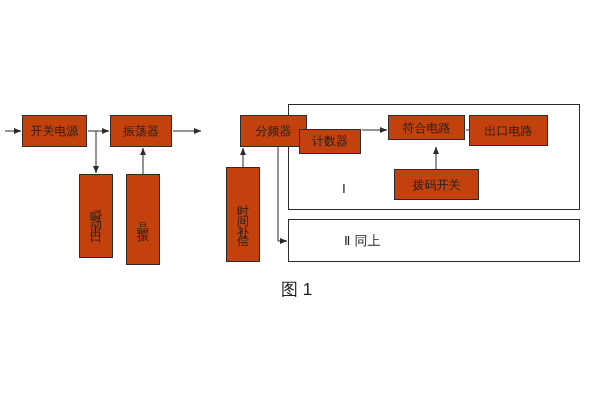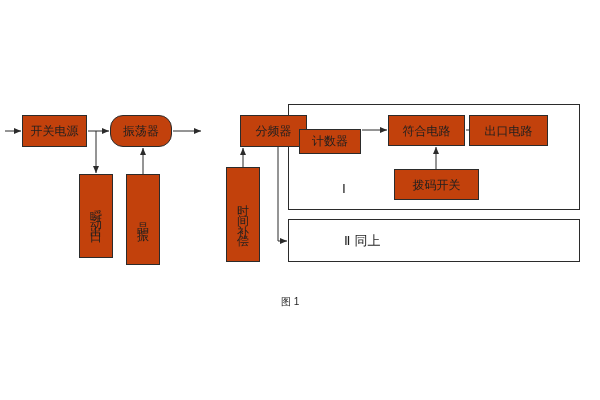--- a/index.html
+++ b/index.html
@@ -52,23 +52,22 @@
     font-size: 13px;
     line-height: 1;
     display: flex;
     align-items: baseline;
   }
   .label .gap {
     margin-left: 4px;
   }
   .caption {
     position: absolute;
-    font-size: 10px;
+    font-size: 17px;
     line-height: 1;
-    margin-top: 16px;
   }
   svg.wires {
     position: absolute;
     left: 0;
     top: 0;
     pointer-events: none;
   }
 </style>
 </head>
 <body>
@@ -94,25 +93,25 @@
       <line x1="362" y1="130" x2="387" y2="130" marker-end="url(#ah)"></line>
       <line x1="466" y1="130" x2="490" y2="130" marker-end="url(#ah)"></line>
       <line x1="436" y1="169" x2="436" y2="147" marker-end="url(#ah)"></line>
     </g>
   </svg>
 
   <div class="frame" style="left:288px; top:104px; width:292px; height:106px;"></div>
   <div class="frame" style="left:288px; top:219px; width:292px; height:43px;"></div>
 
   <div class="box" style="left:22px; top:115px; width:65px; height:32px;">开关电源</div>
-  <div class="box" style="left:110px; top:115px; width:62px; height:32px;border-radius:13px;">振荡器</div>
+  <div class="box" style="left:110px; top:115px; width:62px; height:32px;">振荡器</div>
   <div class="box" style="left:202px; top:115px; width:67px; height:32px;margin-left:38px;">分频器</div>
 
   <div class="box" style="left:299px; top:129px; width:62px; height:25px;font-family:Liberation Mono, monospace;">计数器</div>
-  <div class="box" style="left:388px; top:115px; width:77px; height:31px;">符合电路</div>
+  <div class="box" style="left:388px; top:115px; width:77px; height:25px;">符合电路</div>
   <div class="box" style="left:469px; top:115px; width:79px; height:31px;">出口电路</div>
   <div class="box" style="left:394px; top:169px; width:85px; height:31px;">拨码开关</div>
 
   <div class="label" style="left:342px; top:182px;">
     <span>Ⅰ</span>
   </div>
   <div class="label" style="left:344px; top:234px;">
     <span>Ⅱ</span>
     <span class="gap">同上</span>
   </div>

